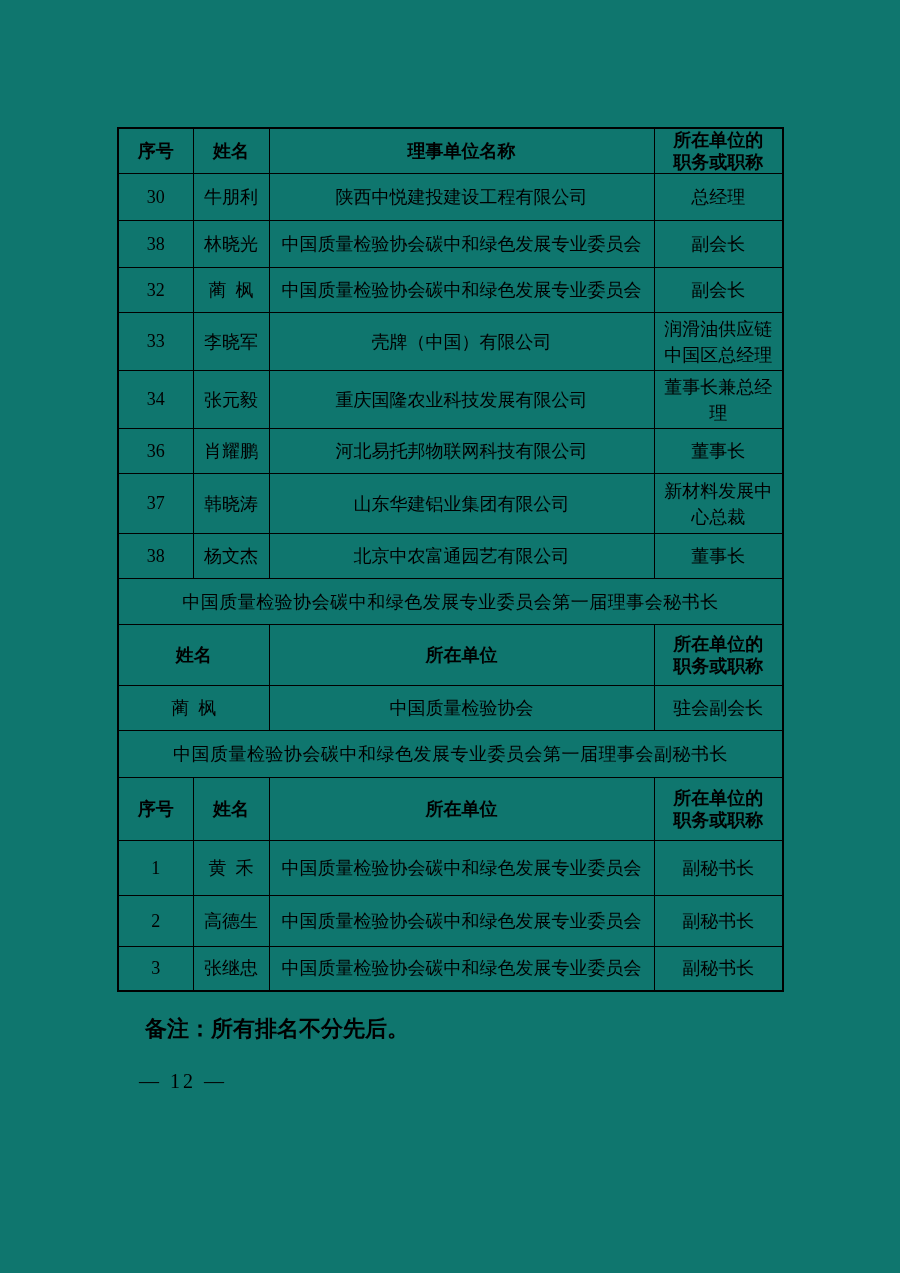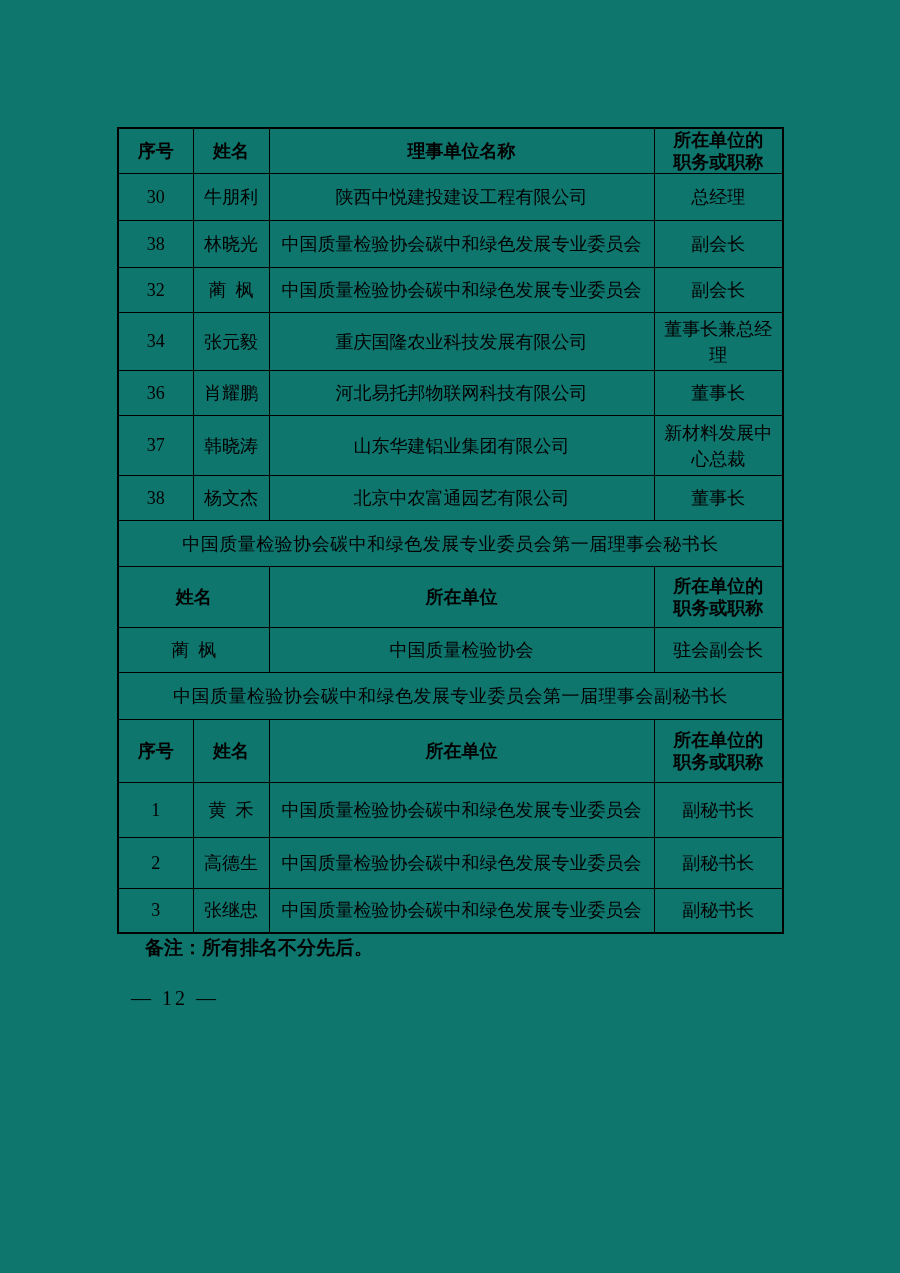--- a/index.html
+++ b/index.html
@@ -53,27 +53,27 @@
     font-size: 21px;
     font-weight: bold;
     text-align: center;
     letter-spacing: 0.5px;
     font-family: "Liberation Serif", "DejaVu Serif", serif;
     margin-left: 27px;
   }
   .note {
     font-family: "Liberation Sans", "DejaVu Sans", sans-serif;
     font-weight: bold;
-    font-size: 19px;
-    margin: 1px 0 0 28px;
+    font-size: 22px;
+    margin: 22px 0 0 28px;
   }
   .pagenum {
     font-size: 20px;
     letter-spacing: 3px;
-    margin: 26px 0 0 14px;
+    margin: 26px 0 0 22px;
   }
 </style>
 </head>
 <body>
 
 <div class="page">
   <div class="content">
 
     <table class="doc-table">
       <colgroup>
@@ -106,20 +106,27 @@
         <td class="org-cell">中国质量检验协会碳中和绿色发展专业委员会</td>
         <td class="pos-cell">副会长</td>
       </tr>
       <tr style="height:45px">
         <td>32</td>
         <td class="name-cell">蔺  枫</td>
         <td class="org-cell">中国质量检验协会碳中和绿色发展专业委员会</td>
         <td class="pos-cell">副会长</td>
       </tr>
       <tr style="height:58px">
+        <td>33</td>
+        <td class="name-cell">李晓军</td>
+        <td class="org-cell">壳牌（中国）有限公司</td>
+        <td class="pos-cell">润滑油供应链
+中国区总经理</td>
+      </tr>
+      <tr style="height:58px">
         <td>34</td>
         <td class="name-cell">张元毅</td>
         <td class="org-cell">重庆国隆农业科技发展有限公司</td>
         <td class="pos-cell">董事长兼总经
 理</td>
       </tr>
       <tr style="height:45px">
         <td>36</td>
         <td class="name-cell">肖耀鹏</td>
         <td class="org-cell">河北易托邦物联网科技有限公司</td>

